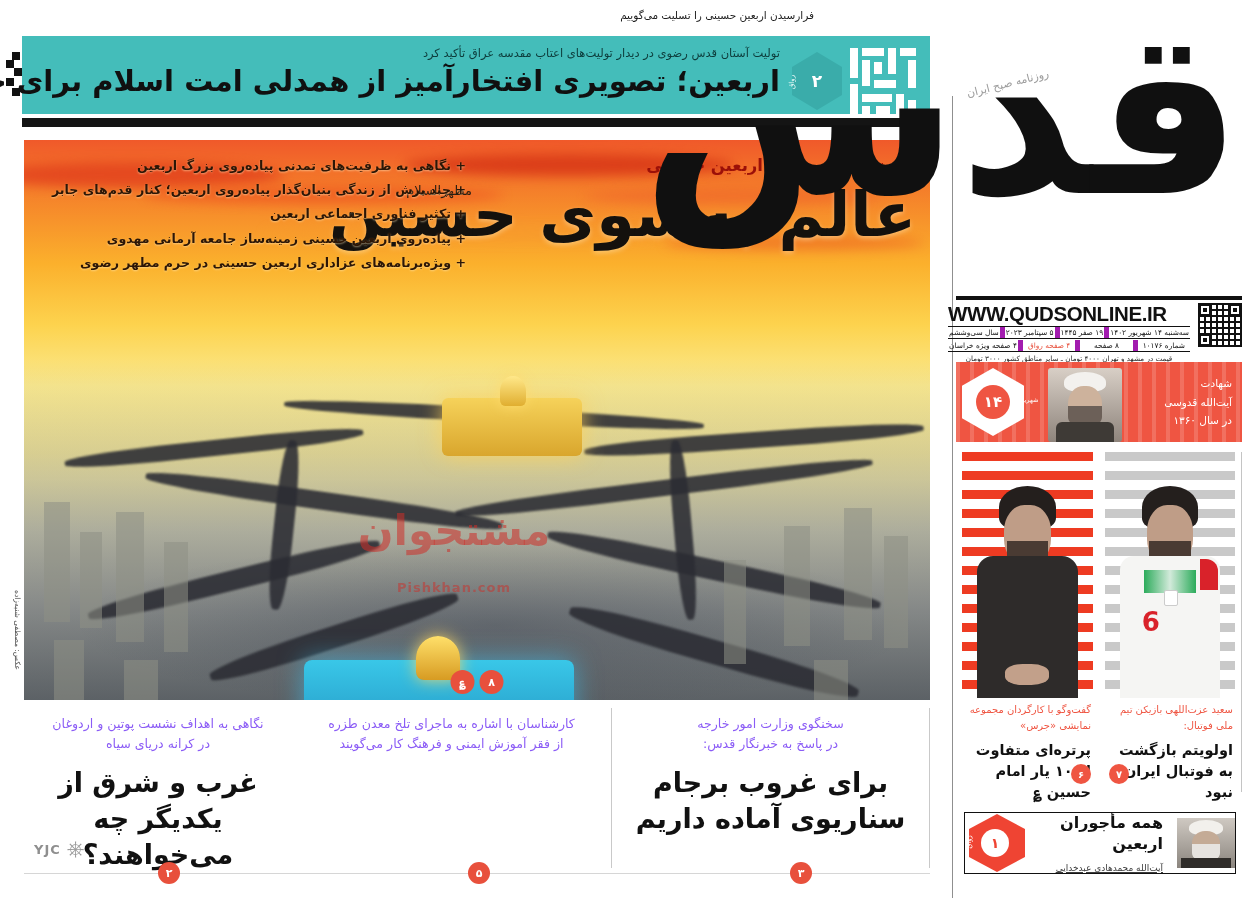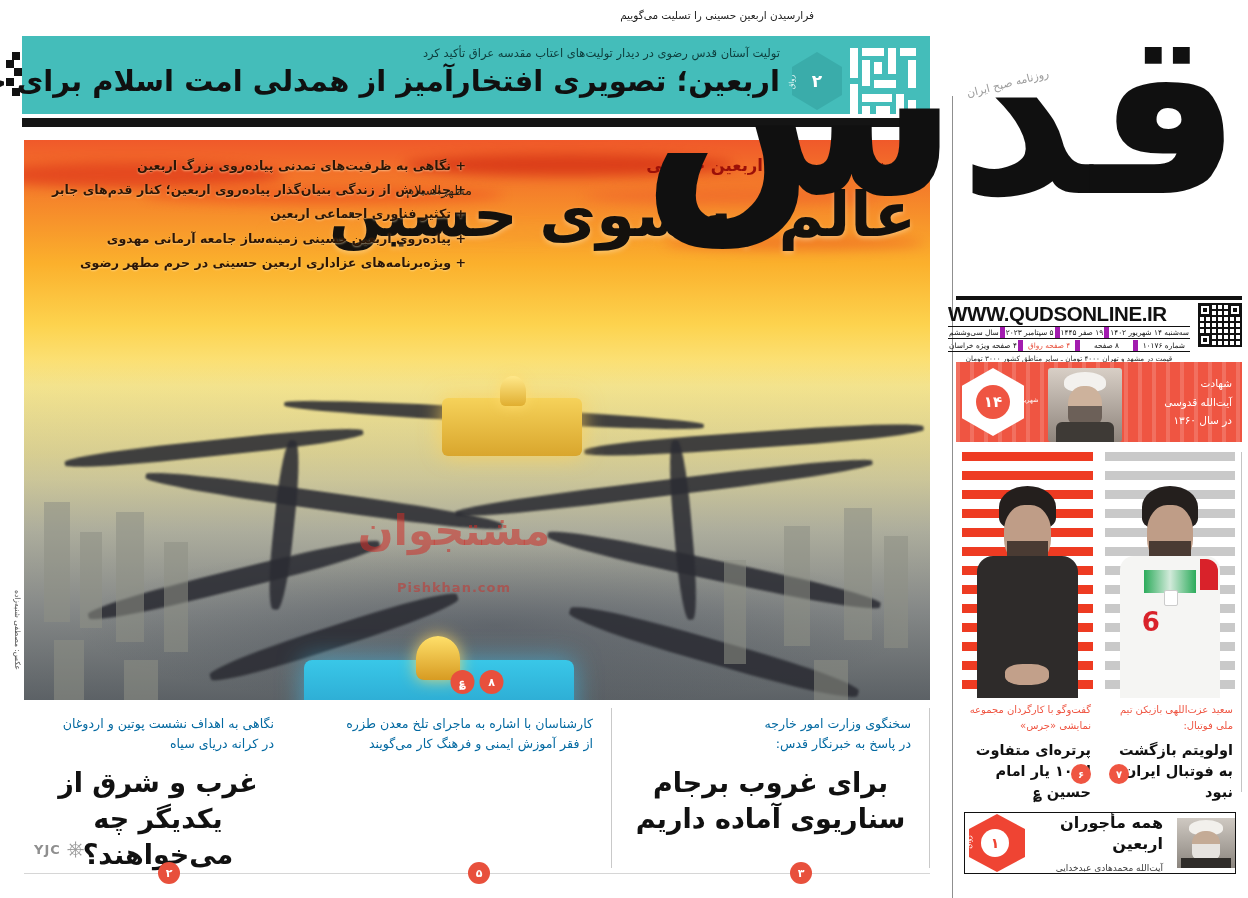--- a/index.html
+++ b/index.html
@@ -204,22 +204,22 @@
     position:absolute; left: 24px; top: 708px;
     width: 906px; height: 160px;
     display: flex; flex-direction: row-reverse;
   }
   .story { position: relative; padding: 6px 18px 0 18px; }
   .story + .story { border-right: 1px solid #c9c9c9; }
   #story-3 { width: 268px; }
   #story-5 { width: 320px; }
   #story-2 { width: 318px; }
   .story-kicker {
-    font-size: 12.6px; color: #0369a1; line-height: 1.62;
-    text-align: right; margin-bottom: 10px;
+    font-size: 12.6px; color: #8b5cf6; line-height: 1.62;
+    text-align: center; margin-bottom: 10px;
   }
   .story-title {
     font-size: 27px; font-weight: 800; color: #111;
     line-height: 1.34; text-align: center;
   }
   #story-5 .story-title { font-size: 29px; }
   
   #page-pucks {
     position:absolute; left: 24px; top: 862px; width: 906px; height: 24px;
   }
@@ -435,21 +435,21 @@
     position:relative; width: 28px; height: 28px; border-radius:50%;
     background:#fff; color:#ef4433; font-size: 14px; font-weight:700;
     display:flex; align-items:center; justify-content:center;
   }
   #ed-hex-lbl {
     position:absolute; right: 50px; top: 26px; font-size: 6.5px; color:#fff;
     transform: rotate(-90deg);
   }
   #ed-text { flex:1; padding: 0 8px; text-align:right; }
   #ed-title { font-size: 16px; font-weight:800; color:#111; line-height:1.3; }
-  #ed-author { font-size: 9px; color:#3c3c3c; margin-top: 8px; }
+  #ed-author { font-size: 9px; color:#3c3c3c; margin-top: 8px; text-decoration: underline; }
   #ed-photo {
     width: 58px; height: 50px; flex: 0 0 58px; margin-left: 6px;
     background: linear-gradient(#cfc9c2,#8b857e); position:relative; overflow:hidden;
   }
   #ed-photo .turban { position:absolute; left:12px; top:2px; width:34px; height:15px;
                       background:#f2f0ec; border-radius: 50% 50% 36% 36%; }
   #ed-photo .face { position:absolute; left:15px; top:13px; width:28px; height:26px;
                       background:#c4ab96; border-radius:46%; }
   #ed-photo .beard { position:absolute; left:15px; top:26px; width:28px; height:18px;
                       background:#e6e3df; border-radius: 0 0 50% 50%; }

